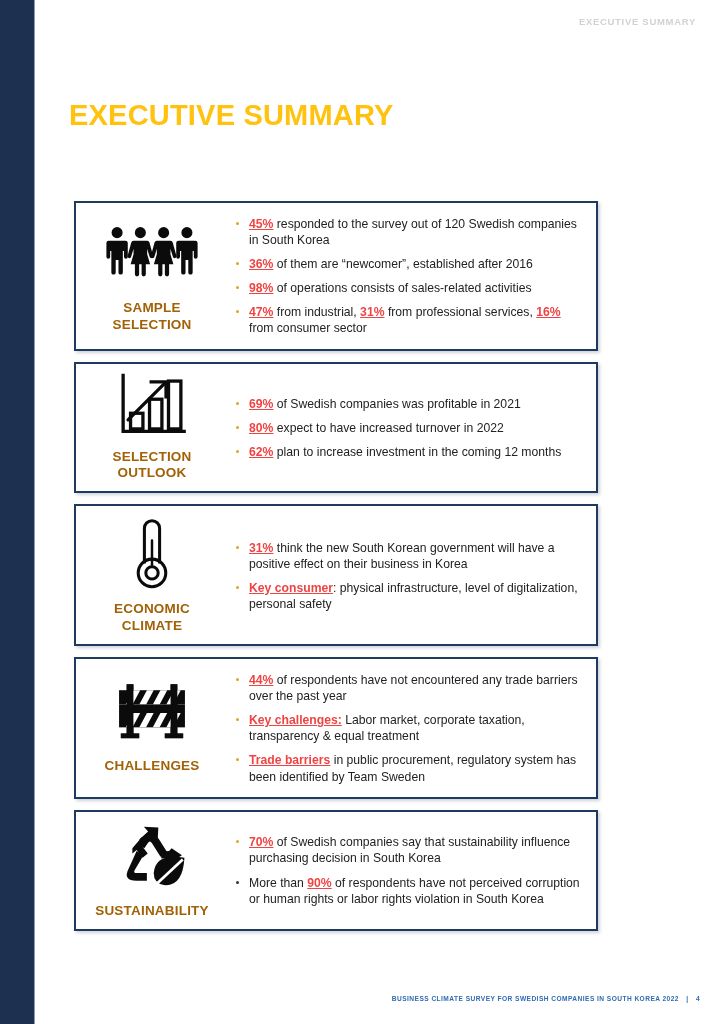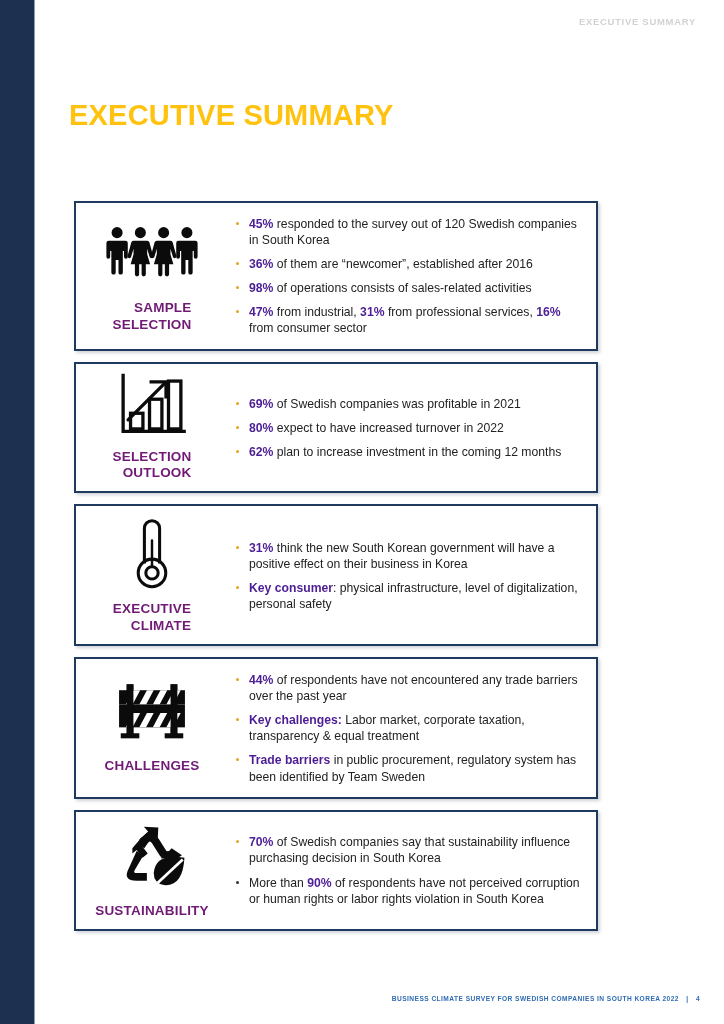--- a/index.html
+++ b/index.html
@@ -83,25 +83,25 @@
     justify-content: center;
     padding: 8px 2px 9px 2px;
     box-sizing: border-box;
   }
   .card-icon {
     display: block;
     color: #0b0b0b;
   }
   .card-label {
     margin-top: 7px;
-    text-align: right;
+    text-align: center;
     font-size: 13.5px;
     font-weight: bold;
     letter-spacing: 0.2px;
-    color: #701a75;
+    color: #a16207;
     line-height: 1.25;
   }
   .card-label .lbl-line { display: block; }
 
   .card-body {
     flex: 1 1 auto;
     padding: 13px 14px 12px 4px;
     box-sizing: border-box;
     display: flex;
     flex-direction: column;
@@ -131,22 +131,23 @@
     height: 3px;
     border-radius: 50%;
     background: #e0a422;
   }
   ul.bullets li.dark-bullet::before {
     background: #333333;
     width: 3.2px;
     height: 3.2px;
   }
   .hl {
-    color: #4c1d95;
-    font-weight: bold;
+    color: #ef4444;
+    font-weight: bold;
+    text-decoration: underline;
   }
 
   
   .footer {
     position: absolute;
     right: 24px;
     bottom: 22px;
     font-size: 6.6px;
     font-weight: bold;
     letter-spacing: 0.45px;
@@ -225,21 +226,21 @@
     </div>
     <div class="card">
       <div class="card-icon-col">
         <div class="card-icon"><svg width="50" height="76" viewBox="0 0 50 80" fill="none" stroke="currentColor" stroke-width="3.2">
       <path d="M17 52 V15 a8 8 0 0 1 16 0 V52"></path>
       <circle cx="25" cy="62" r="14.5"></circle>
       <circle cx="25" cy="62" r="6.5"></circle>
       <path d="M25 28 V55" stroke-width="2.6" stroke-linecap="round"></path>
     </svg></div>
         <div class="card-label">
-          <span class="lbl-line">EXECUTIVE</span>
+          <span class="lbl-line">ECONOMIC</span>
           <span class="lbl-line">CLIMATE</span>
         </div>
       </div>
       <div class="card-body">
         <ul class="bullets">
           <li><span class="hl">31%</span><span> think the new South Korean government will have a positive effect on their business in Korea</span></li>
           <li><span class="hl">Key consumer</span><span>: physical infrastructure, level of digitalization, personal safety</span></li>
         </ul>
       </div>
     </div>

